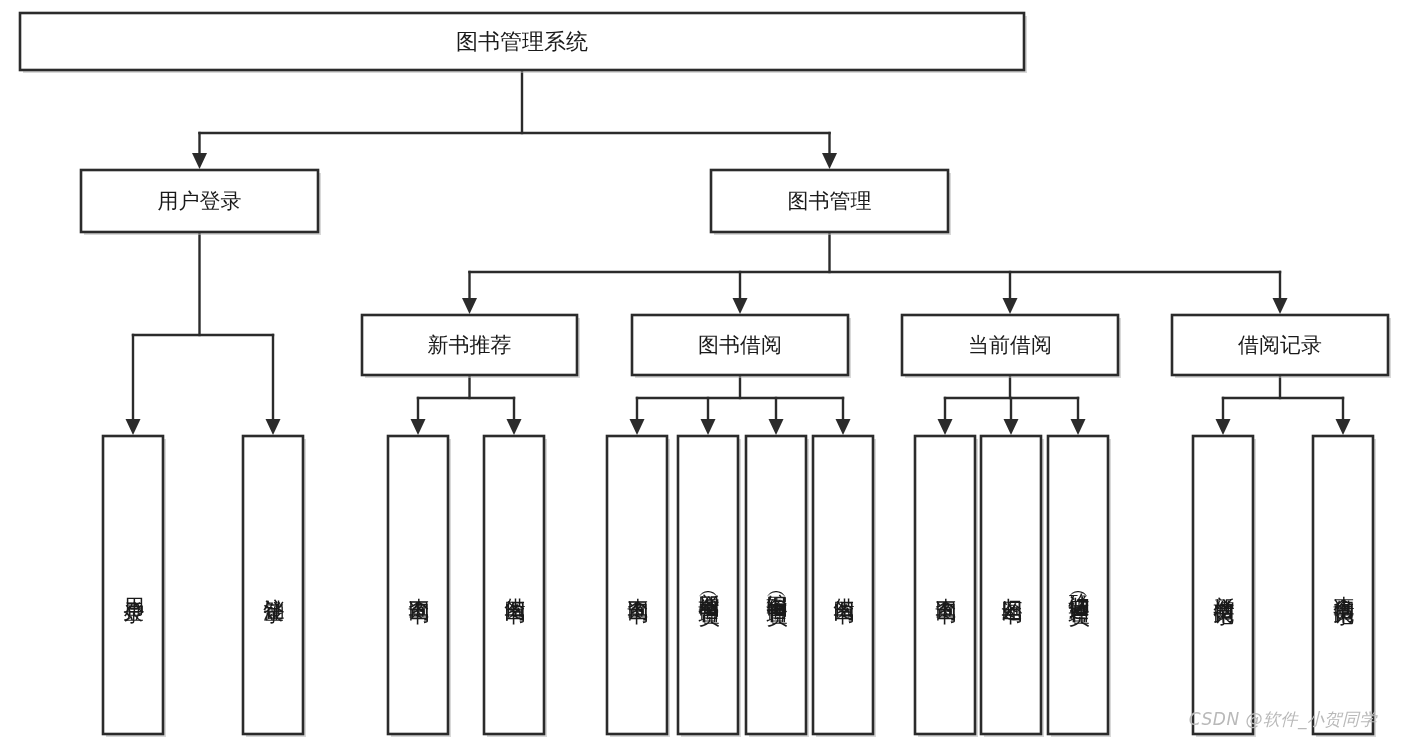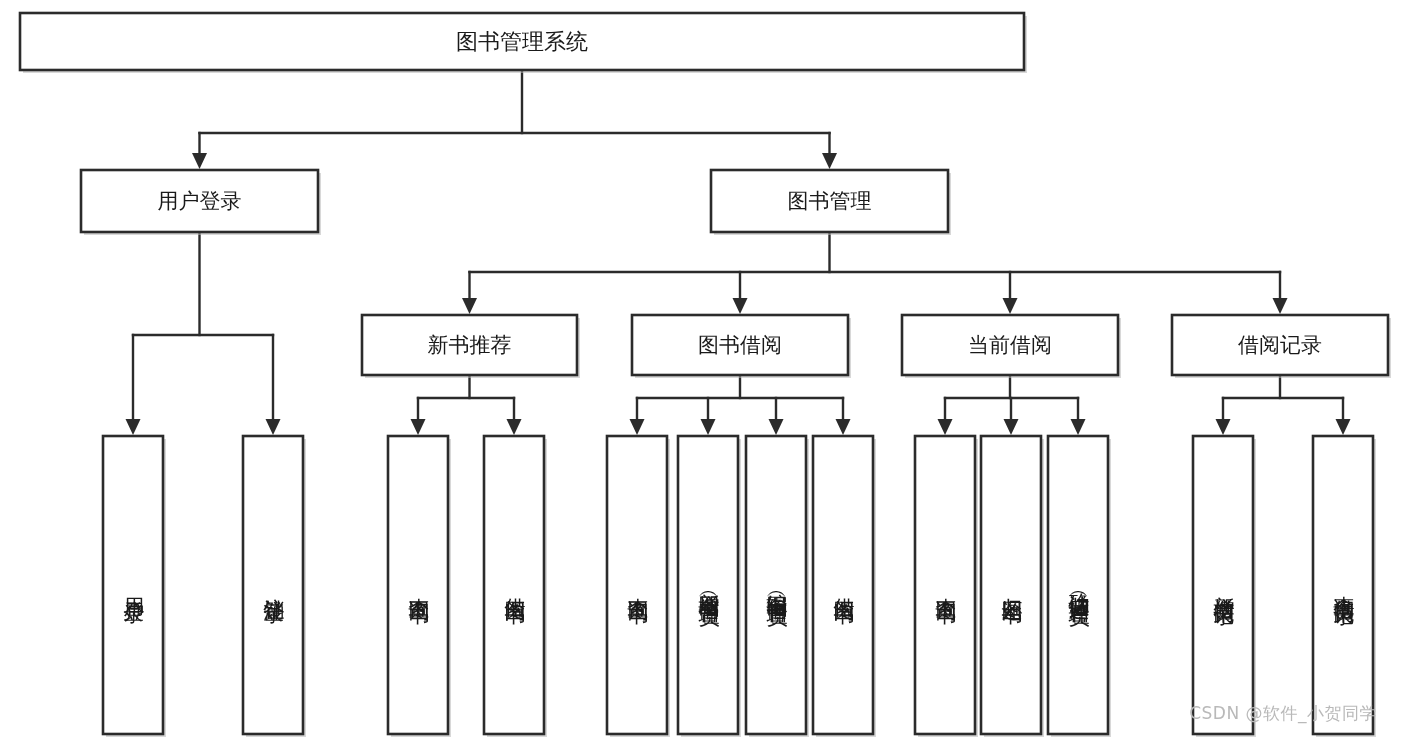--- a/index.html
+++ b/index.html
@@ -65,26 +65,27 @@
     color: #1a1a1a;
     letter-spacing: 2px;
     text-align: center;
     white-space: nowrap;
     pointer-events: none;
     user-select: none;
   }
   #watermark {
     position: absolute;
     right: 8px;
-    bottom: 22px;
+    bottom: 16px;
     font-family: "DejaVu Sans", "Liberation Sans", sans-serif;
     font-size: 17px;
     color: #b9b9b9;
     letter-spacing: 0.5px;
     white-space: nowrap;
+    font-style: italic;
   }
 </style>
 </head>
 <body>
 
 <div id="diagram-root">
 
   <svg id="tree-svg" viewBox="0 0 1405 747" xmlns="http://www.w3.org/2000/svg">
     <g id="edges-layer">
         <g>

